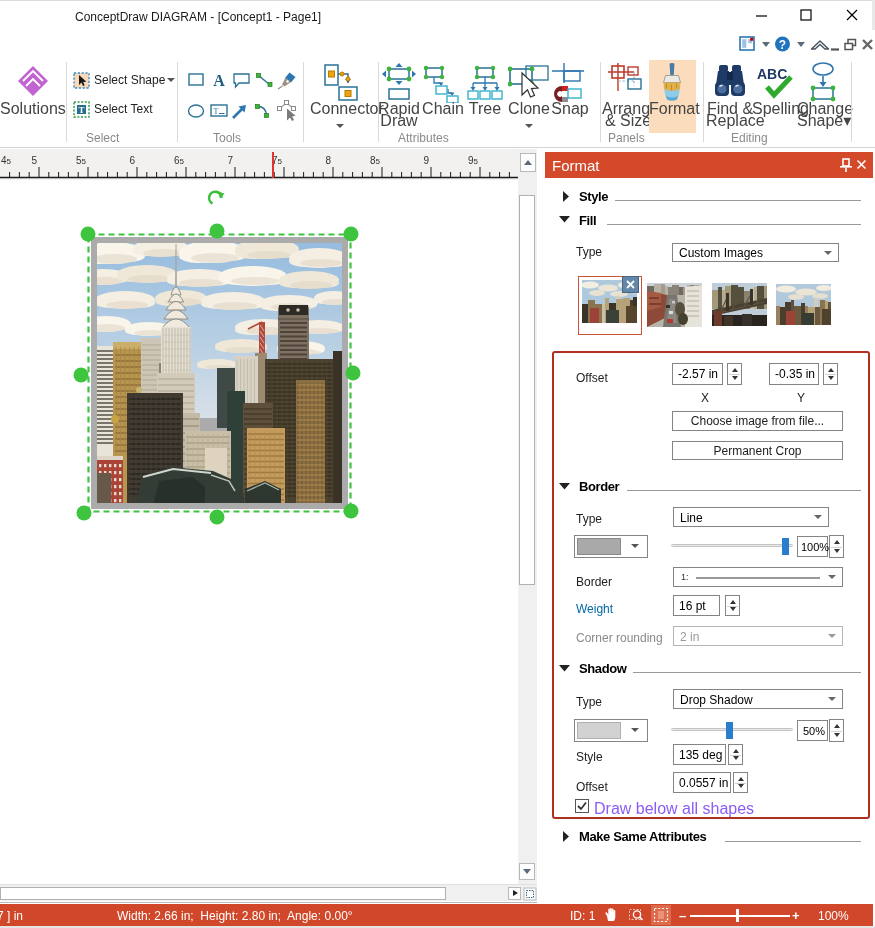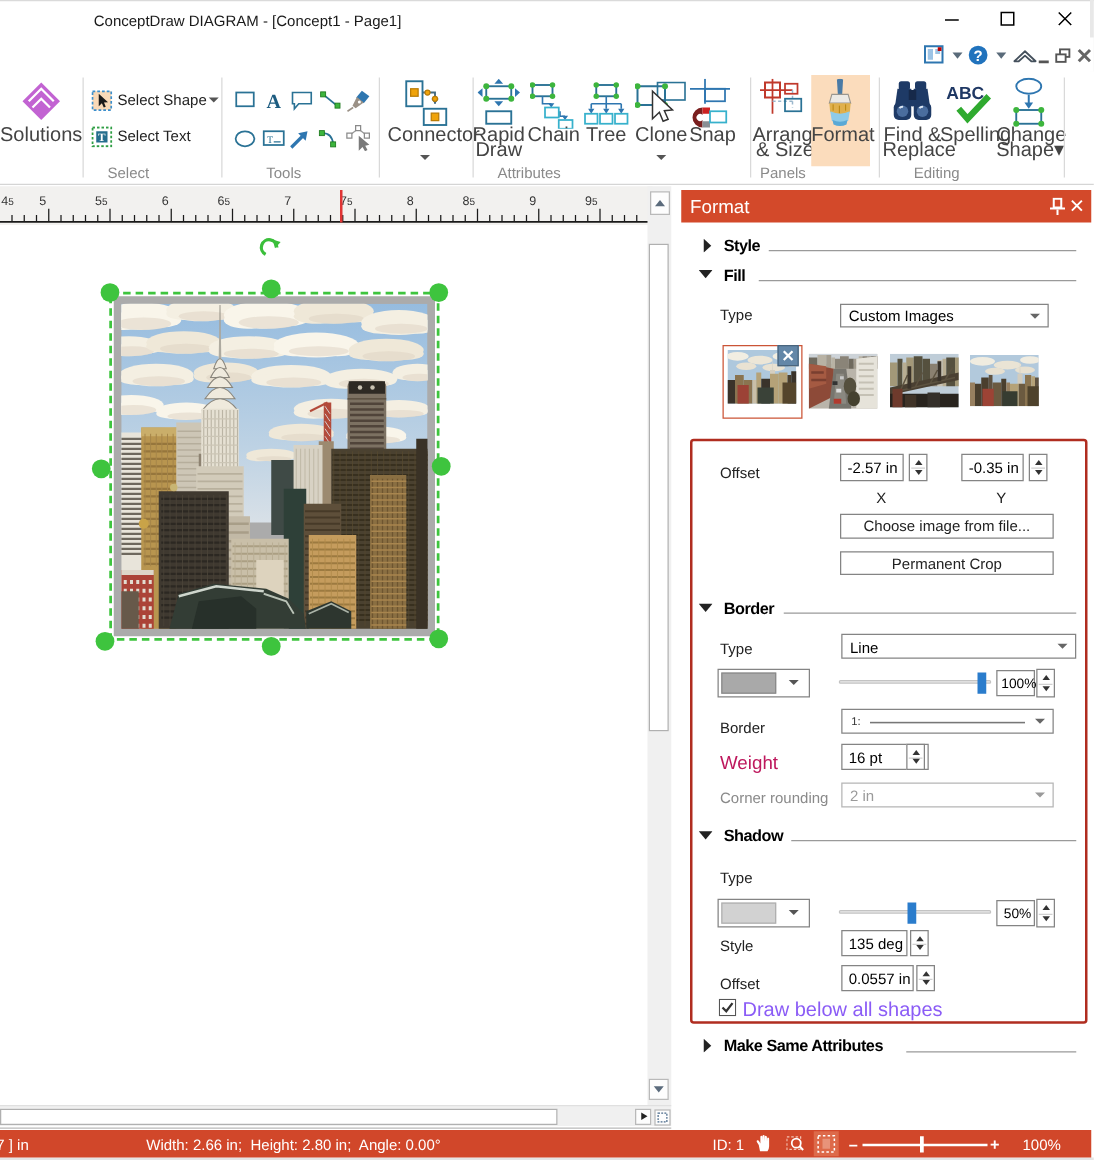--- a/index.html
+++ b/index.html
@@ -1001,21 +1001,21 @@
   <div class="a" style="left:252px;top:242px;font-size:12px;color:#222">Y</div>
   <div class="a" style="left:127px;top:292px;width:171px;height:19px;border:1px solid #848484;font-size:12px;color:#222;text-align:center;line-height:18px">Permanent Crop</div>
   <div class="a" style="left:127px;top:262px;width:171px;height:20px;border:1px solid #848484;font-size:12px;color:#222;text-align:center;line-height:19px">Choose image from file...</div>
 
   <svg class="a" style="left:14px;top:333px" width="11" height="8">
       <path d="M0 1 L11 1 L5.5 7.5 Z" fill="#222"></path>
     </svg>
   <div class="shead" style="left:34px;top:330px">Border</div>
   <div class="sline" style="left:82px;top:341px;width:234px"></div>
   <div class="a" style="left:31px;top:363px;font-size:12px;color:#222">Type</div>
-  <div class="combo" style="left:128px;top:358px;width:188px;height:20px">
+  <div class="combo" style="left:128px;top:358px;width:156px;height:20px">
       <span style="position:absolute;left:6px;top:3px">Line</span>
       <span class="car"></span>
     </div>
 
   <div class="a" style="left:29px;top:386px;width:74px;height:23px;border:1px solid #848484;background:#fff">
     <div class="a" style="left:2px;top:2px;width:44px;height:17px;background:#a9a9a9;border:1px solid #8a8a8a"></div>
     <div class="a" style="left:56px;top:8px;width:0;height:0;border-left:4px solid transparent;border-right:4px solid transparent;border-top:4px solid #555"></div>
   </div>
   <div class="slider" style="left:126px;top:387px;width:122px">
       <span class="tr"></span>
@@ -1028,38 +1028,42 @@
 
   <div class="a" style="left:31px;top:426px;font-size:12px;color:#222">Border</div>
   <div class="combo" style="left:128px;top:418px;width:170px;height:20px">
     <span style="position:absolute;left:7px;top:4px;font-size:9px;color:#333">1:</span>
     <svg class="a" style="left:22px;top:9px" width="124" height="2">
         <line x1="0" y1="1" x2="124" y2="1" stroke="#777" stroke-width="1.4"></line>
       </svg>
     <span class="car"></span>
   </div>
 
-  <div class="a" style="left:31px;top:453px;font-size:15px;color:#be185d">Weight</div>
-  <div class="tb" style="left:128px;top:446px;width:70px;height:21px">16 pt</div>
+  <div class="a" style="left:31px;top:453px;font-size:12px;color:#0369a1">Weight</div>
+  <div class="tb" style="left:128px;top:446px;width:47px;height:21px">16 pt</div>
   <div class="spin" style="left:180px;top:446px;height:21px">
       <i></i>
     </div>
 
   <div class="a" style="left:31px;top:482px;font-size:12px;color:#8a8a8a">Corner rounding</div>
   <div class="combo" style="left:128px;top:477px;width:170px;height:20px;border-color:#b5b5b5">
       <span style="position:absolute;left:6px;top:3px;color:#9a9a9a">2 in</span>
       <span class="car" style="border-top-color:#9a9a9a"></span>
     </div>
 
   <svg class="a" style="left:14px;top:515px" width="11" height="8">
       <path d="M0 1 L11 1 L5.5 7.5 Z" fill="#222"></path>
     </svg>
   <div class="shead" style="left:34px;top:512px">Shadow</div>
   <div class="sline" style="left:88px;top:523px;width:228px"></div>
   <div class="a" style="left:31px;top:546px;font-size:12px;color:#222">Type</div>
+  <div class="combo" style="left:128px;top:540px;width:170px;height:20px">
+      <span style="position:absolute;left:6px;top:3px">Drop Shadow</span>
+      <span class="car"></span>
+    </div>
   <div class="a" style="left:29px;top:570px;width:74px;height:23px;border:1px solid #848484;background:#fff">
     <div class="a" style="left:2px;top:2px;width:44px;height:17px;background:#d2d2d2;border:1px solid #b0b0b0"></div>
     <div class="a" style="left:56px;top:8px;width:0;height:0;border-left:4px solid transparent;border-right:4px solid transparent;border-top:4px solid #555"></div>
   </div>
   <div class="slider" style="left:126px;top:571px;width:122px">
       <span class="tr"></span>
       <span class="th" style="left:55px"></span>
     </div>
   <div class="tb" style="left:252px;top:571px;width:31px;height:21px;padding-left:5px;font-size:11px;padding-top:4px">50%</div>
   <div class="spin" style="left:284px;top:570px;height:23px">

